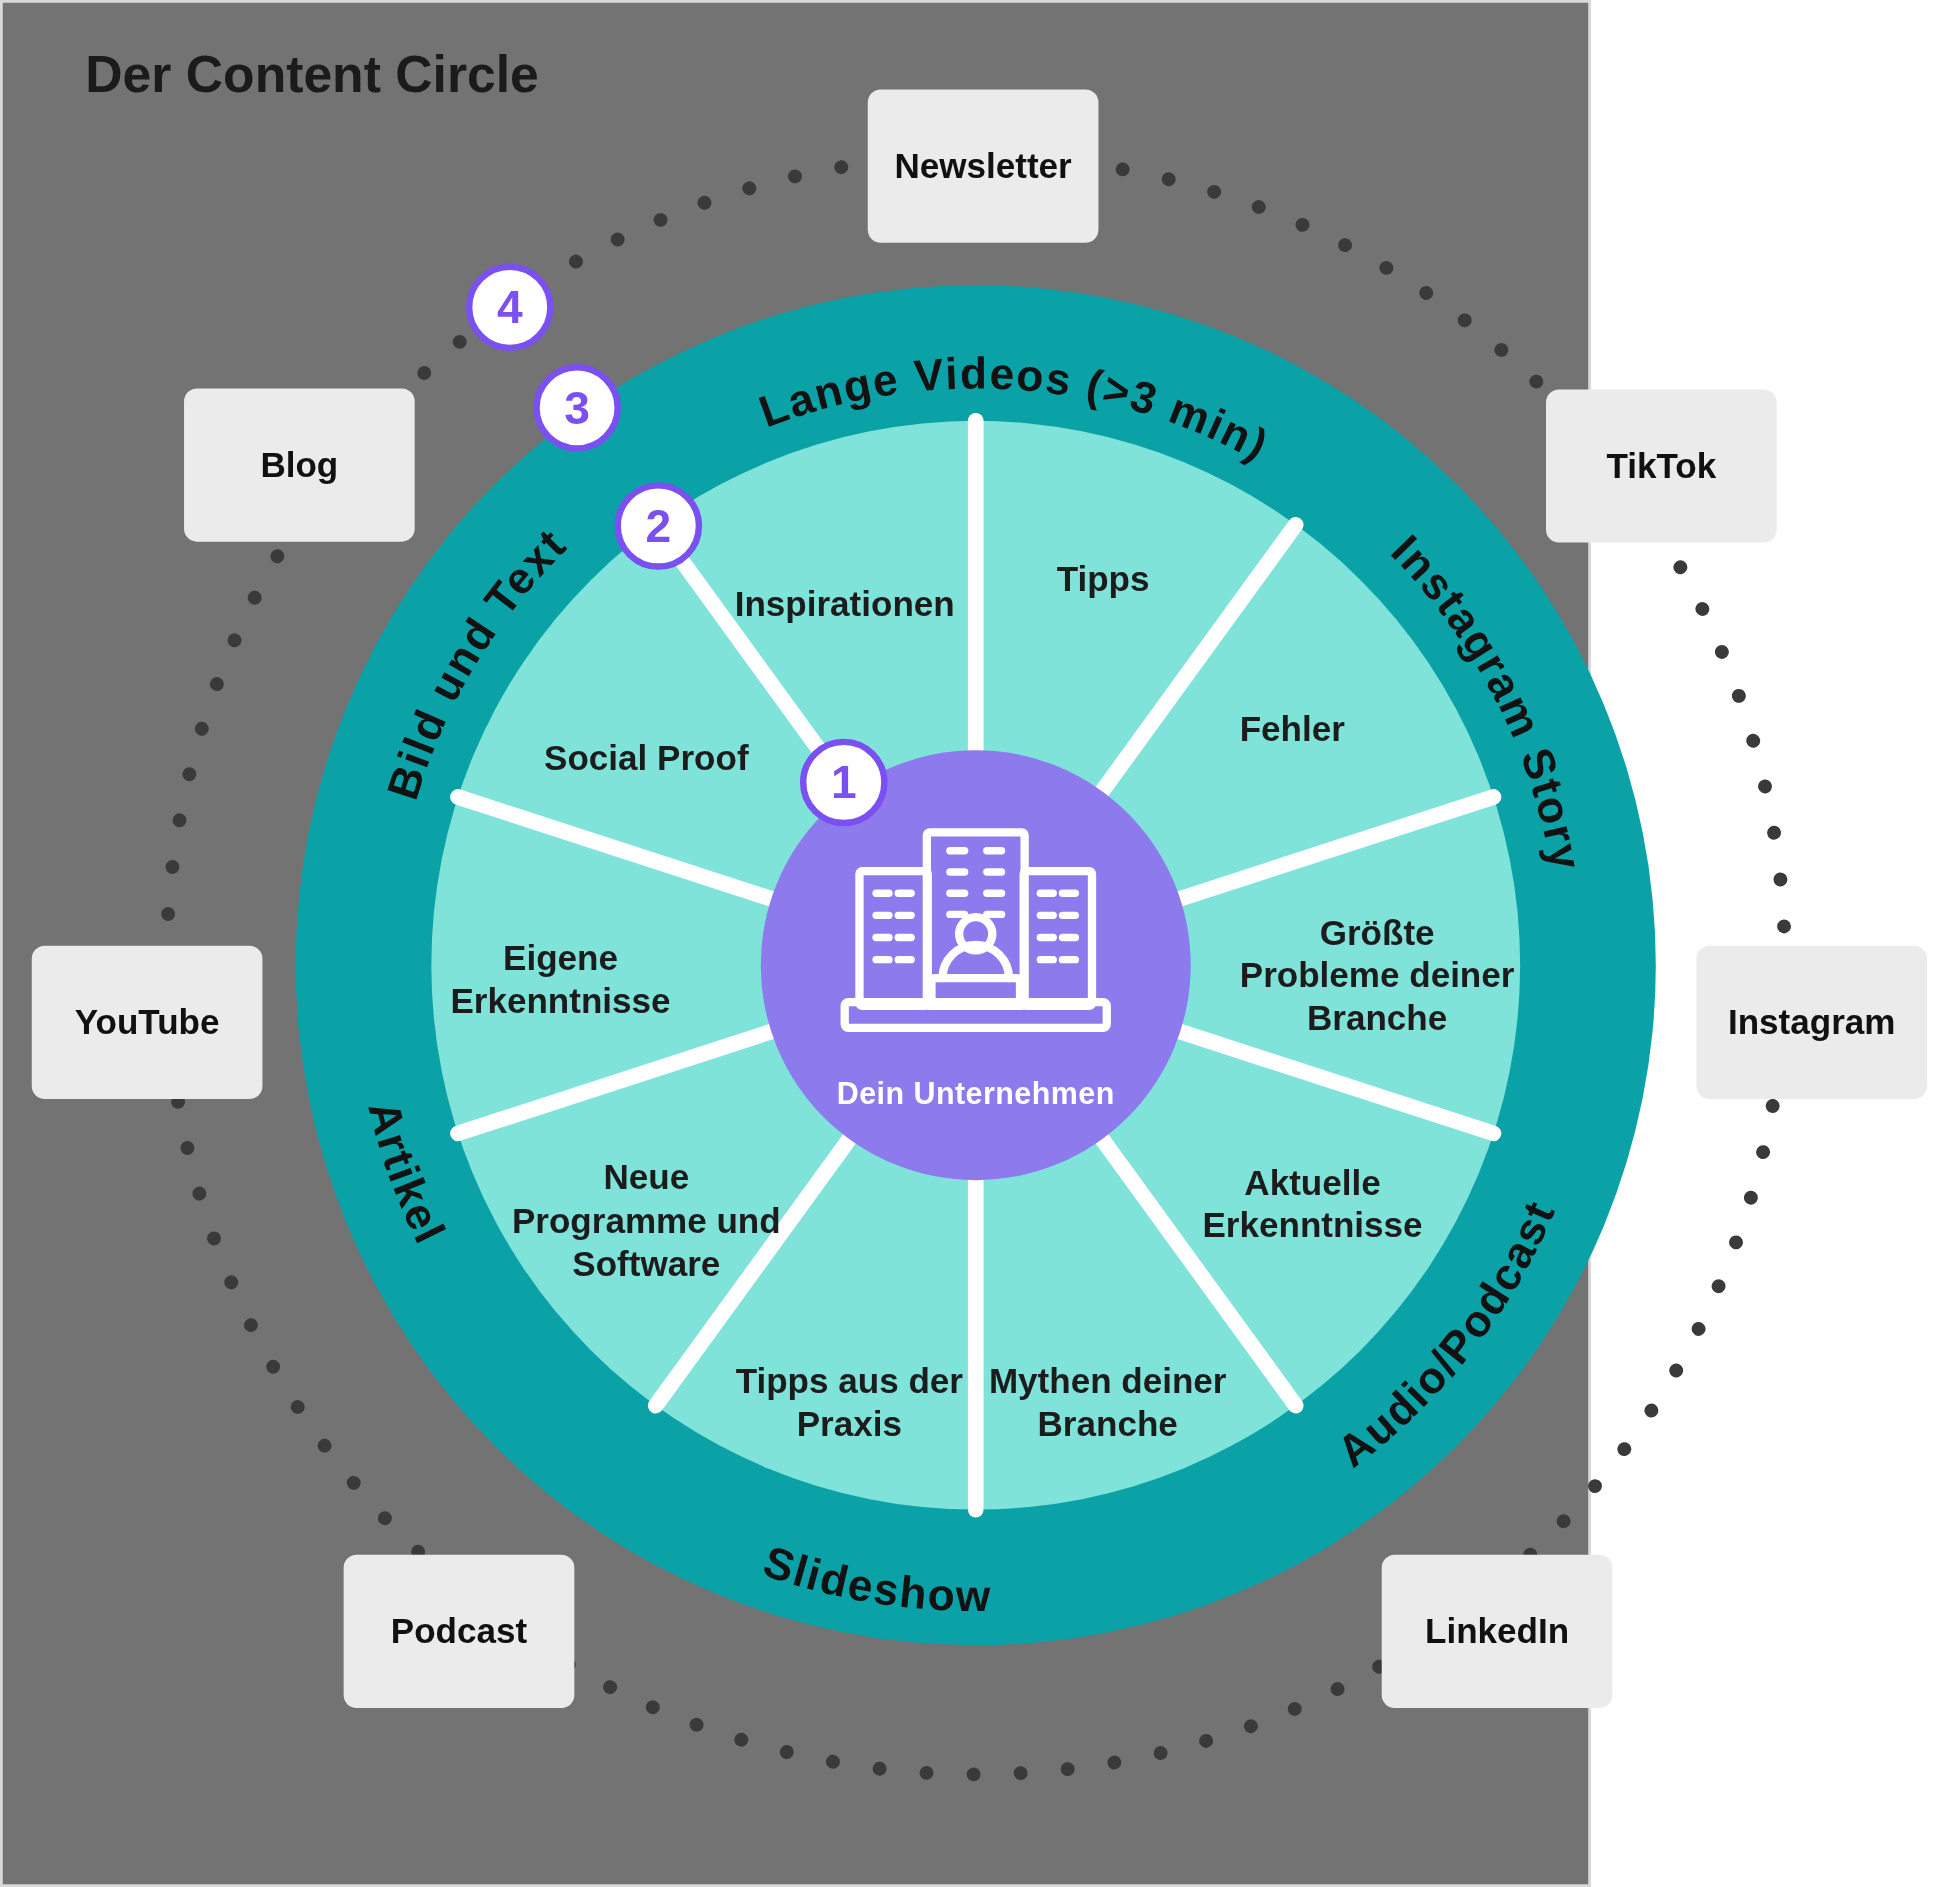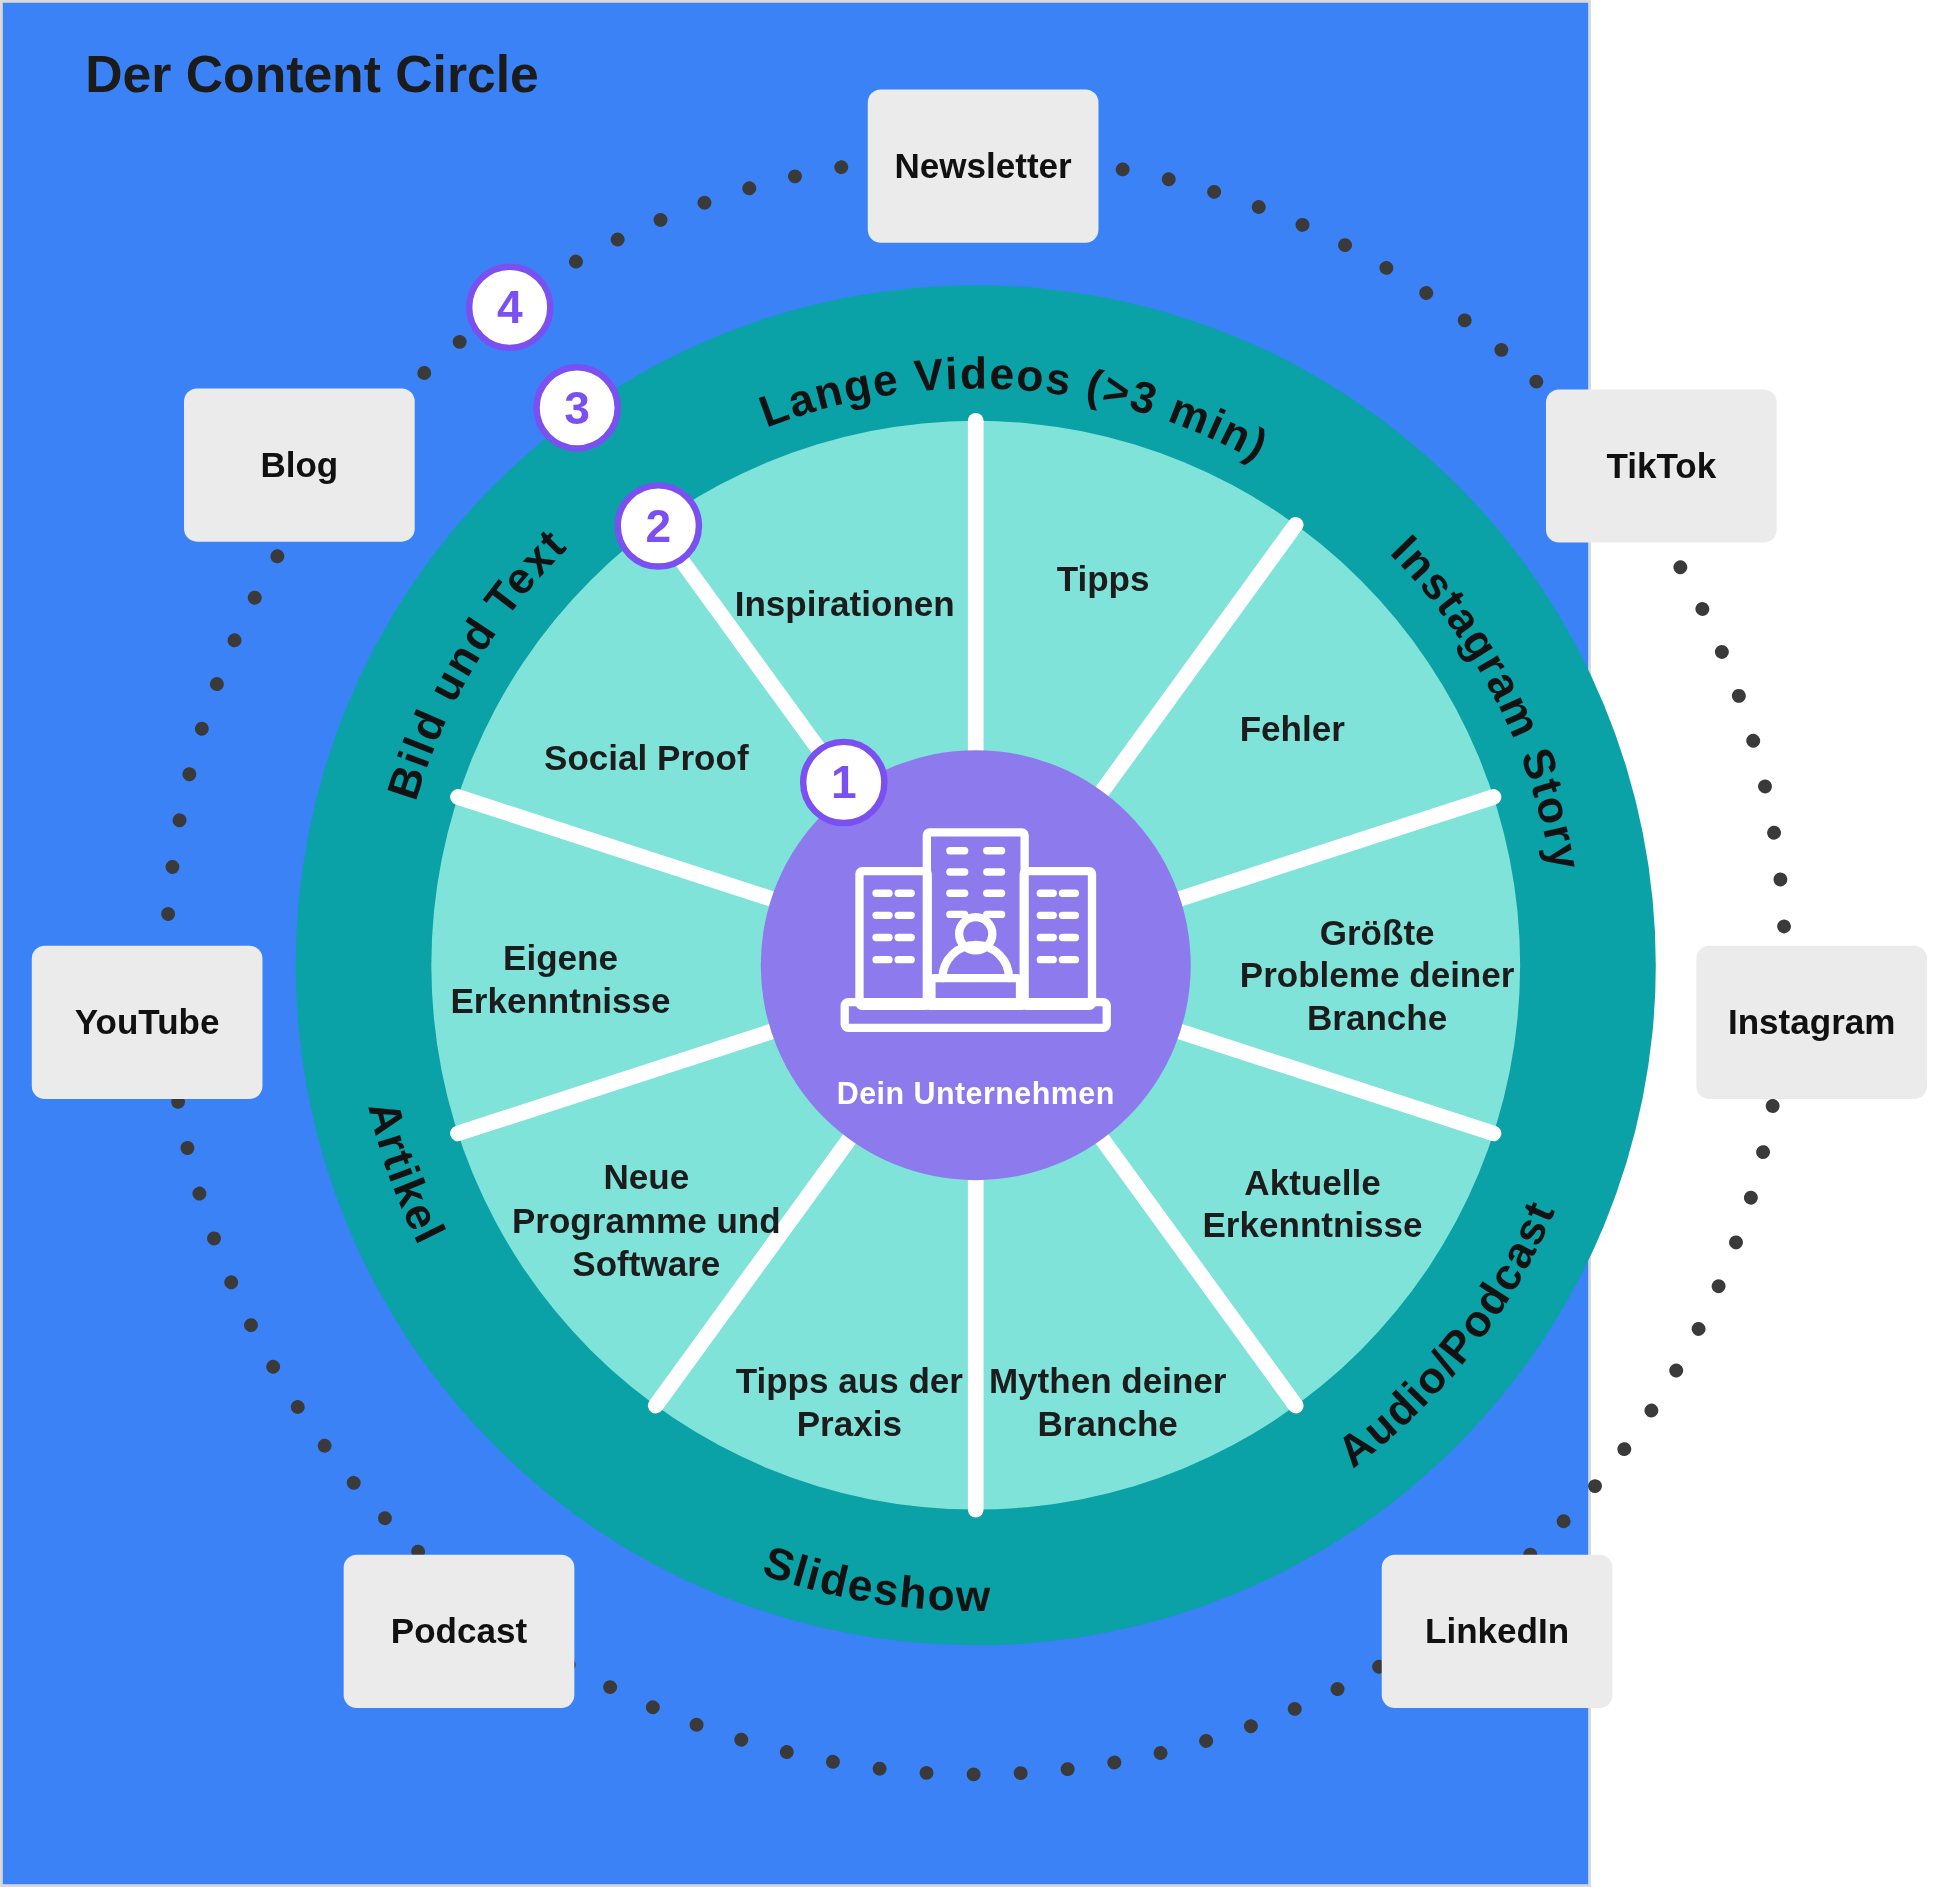--- a/index.html
+++ b/index.html
@@ -1,19 +1,19 @@
 <!DOCTYPE html>
 <html style="font-size:14.8px"><head>
 <meta charset="utf-8">
 <style>
   html,body { margin:0; padding:0; background:#ffffff; }
   .frame {
     position:relative;
     width:1591px; height:1887px;
-    background:#3b82f6;
+    background:#737373;
     box-shadow: inset 0 0 0 2.8px #d9d9d9;
     font-family:"Liberation Sans", sans-serif;
   }
   svg { display:block; }
   text { font-family:"Liberation Sans", sans-serif; font-weight:700; }
   .page-title   { font-size:56px; fill:#1b1b1b; }
   .box-label    { font-size:38px; fill:#111111; text-anchor:middle; }
   .ring-label   { font-size:48px; fill:#121212; letter-spacing:2px; text-anchor:middle; }
   .seg-label    { font-size:38px; fill:#1c1c1c; text-anchor:middle; }
   .center-label { font-size:33px; fill:#ffffff; text-anchor:middle; letter-spacing:0.5px; }

